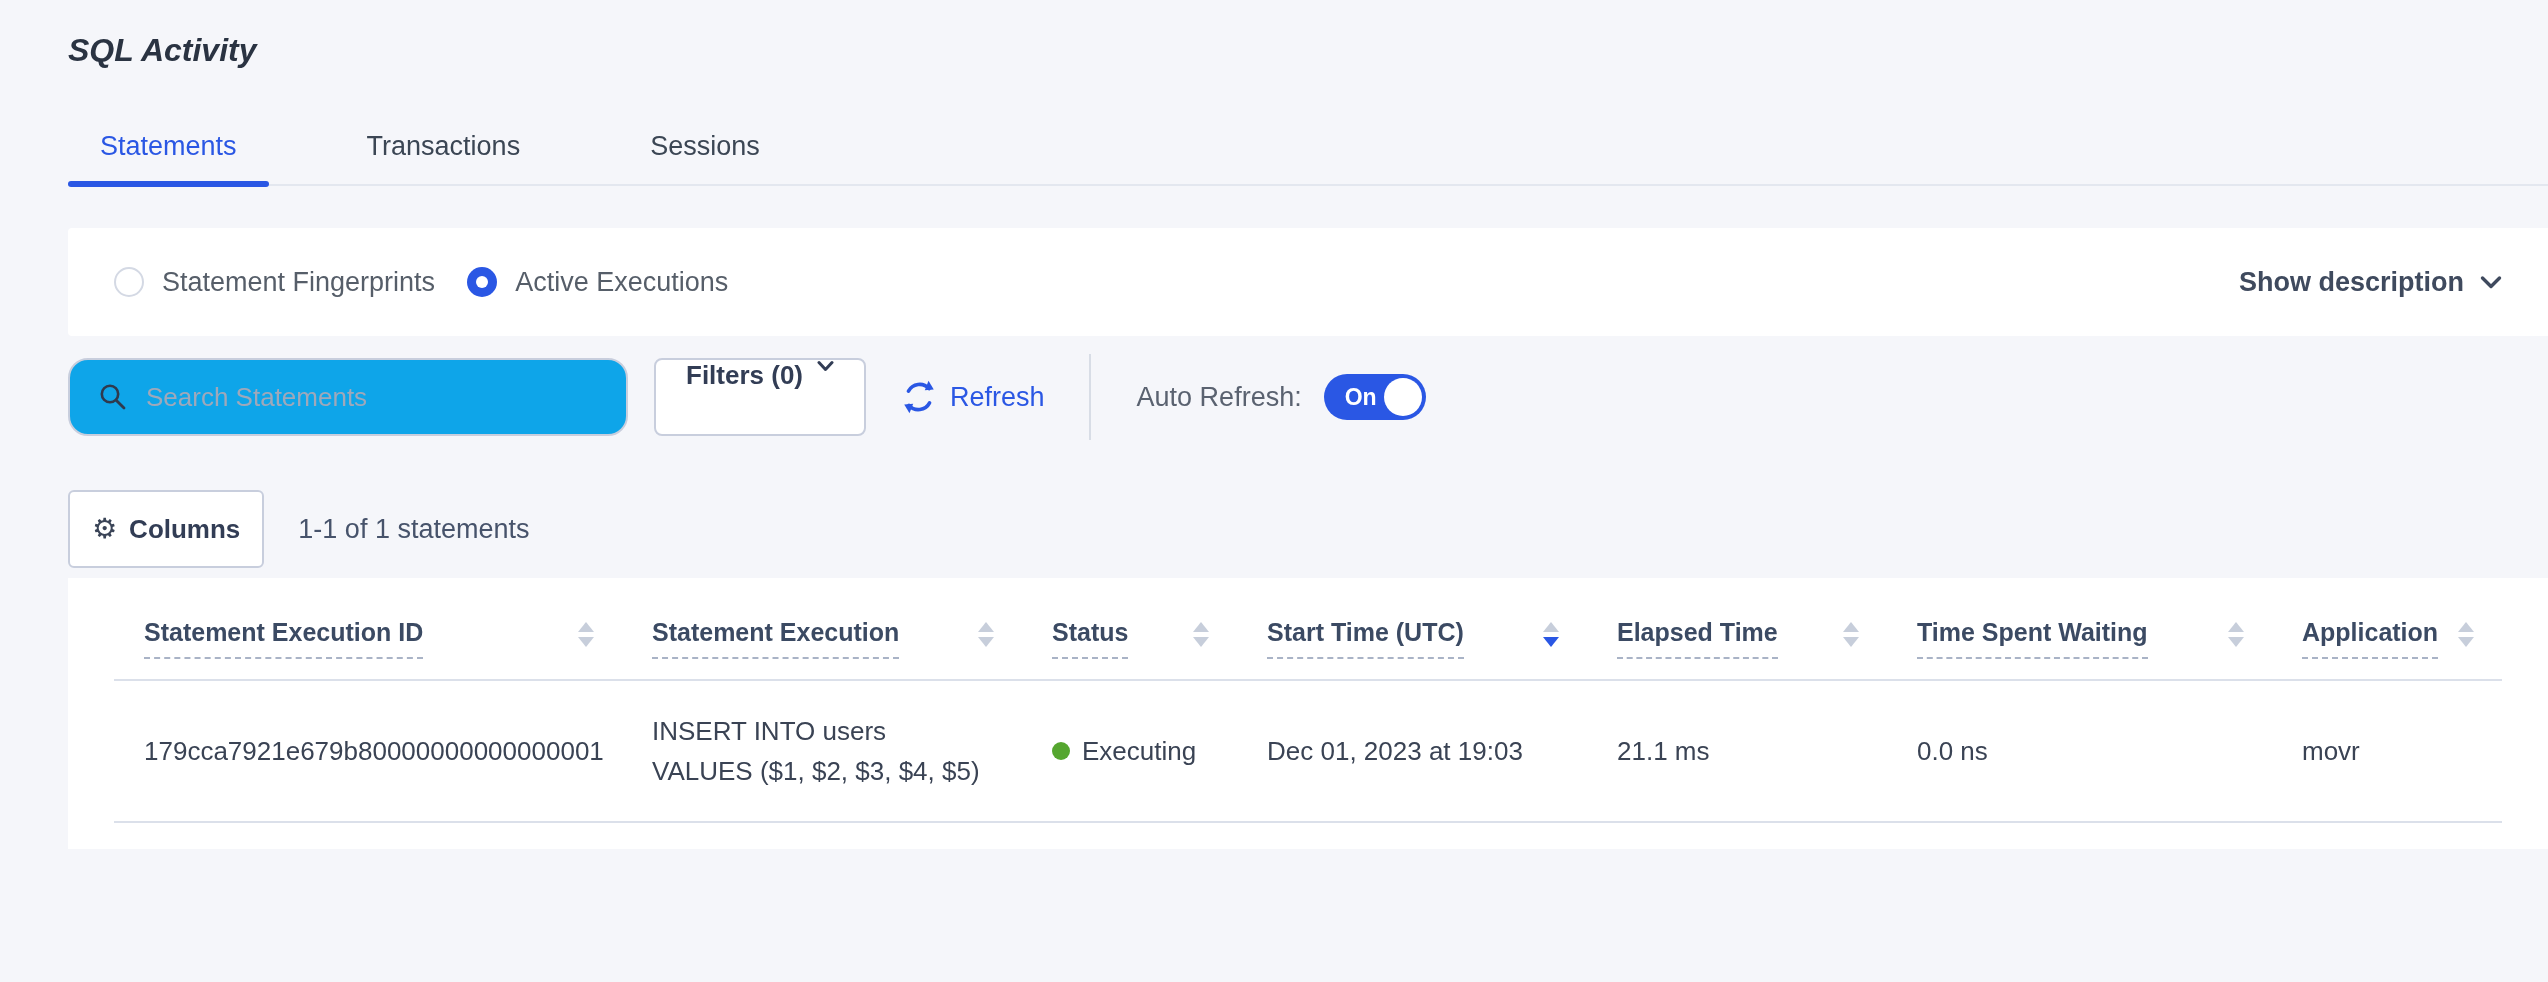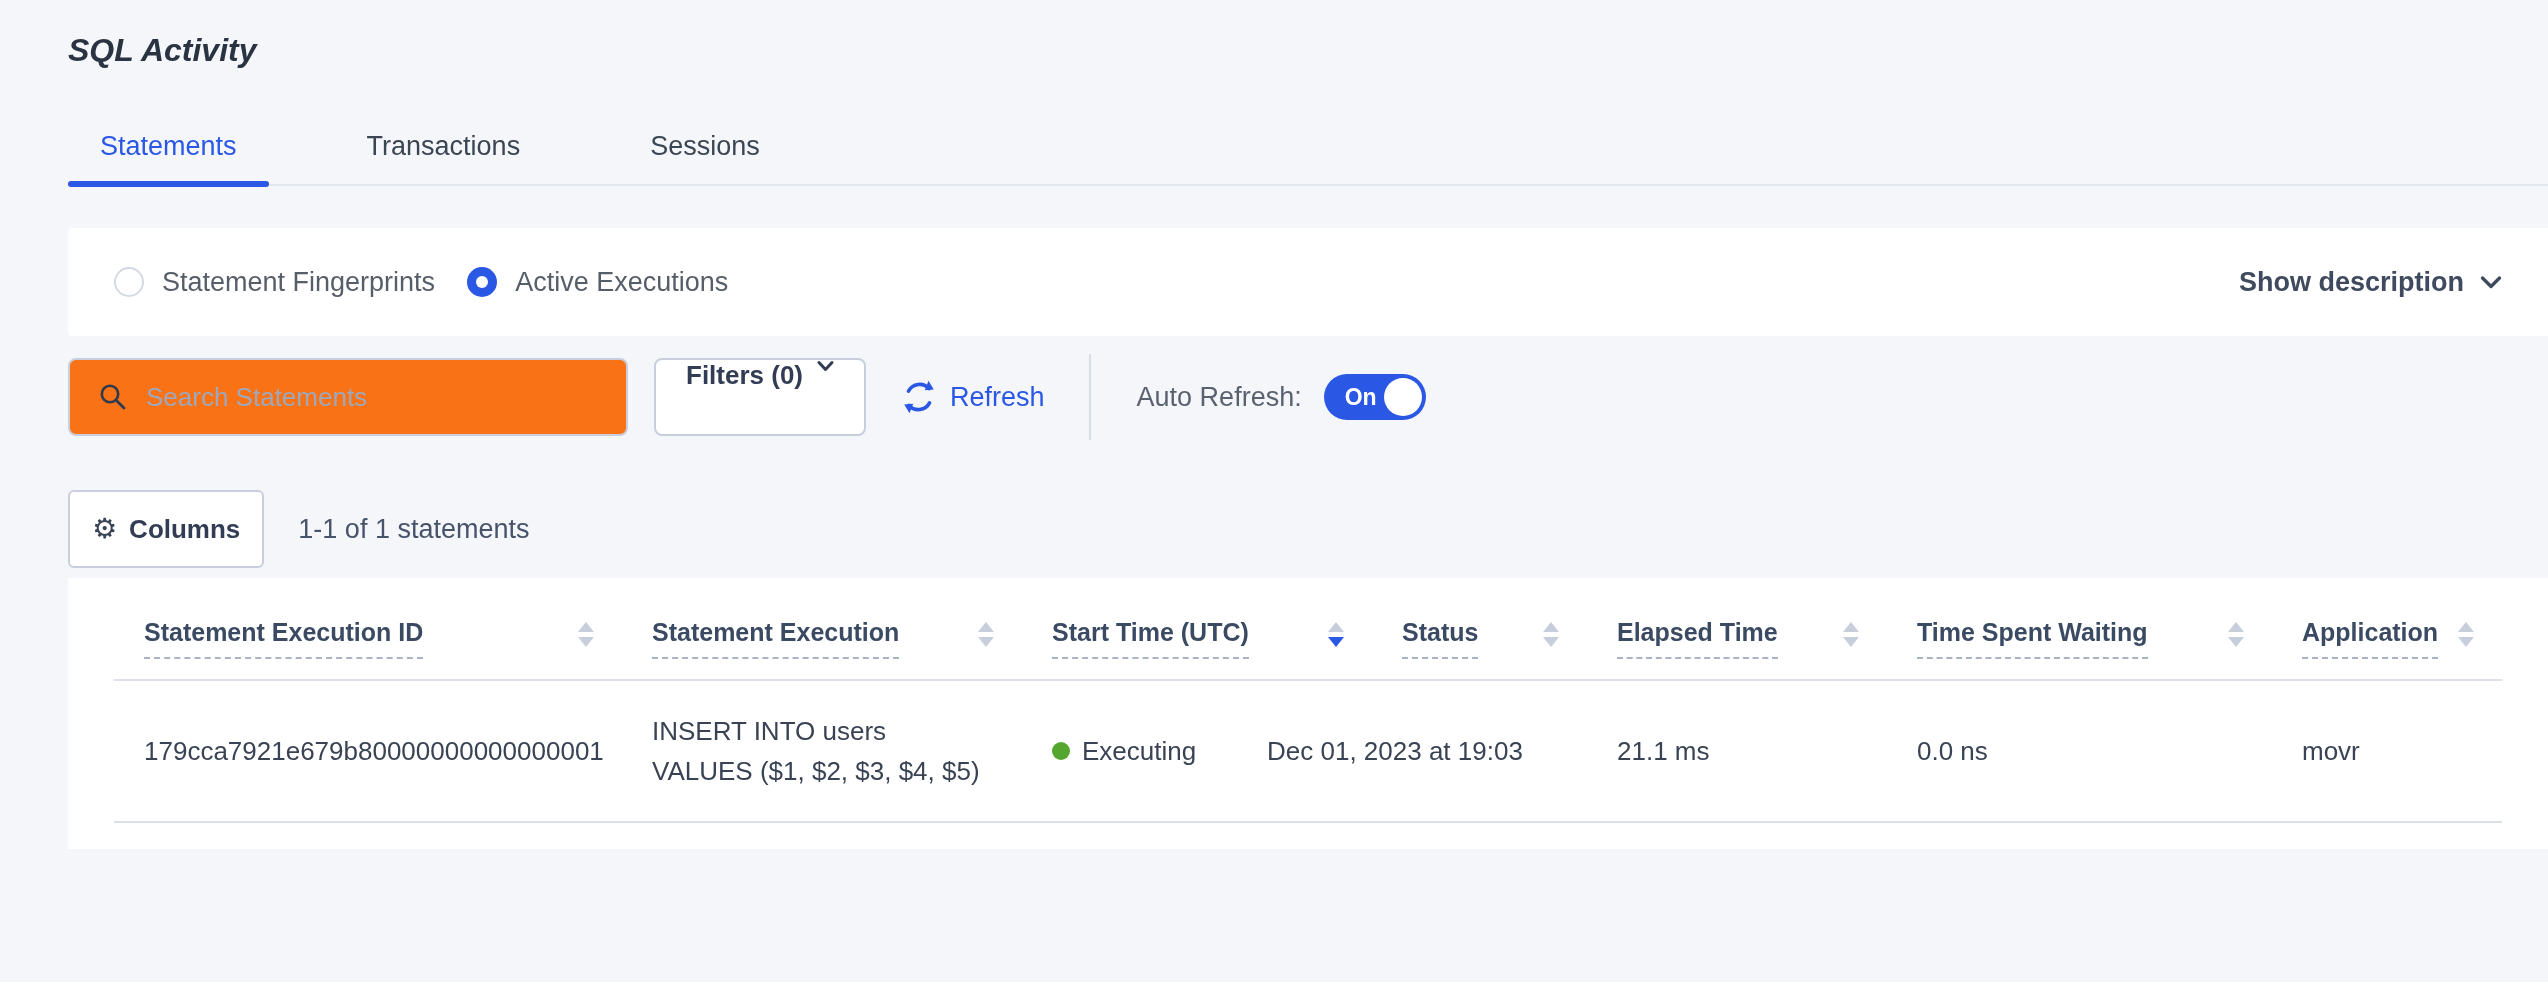--- a/index.html
+++ b/index.html
@@ -106,23 +106,23 @@
   
   .controls-row {
     margin-top:22px;
     height:78px;
     display:flex;
     align-items:center;
   }
   .search-box {
     width:560px;
     height:78px;
-    background:#f97316;
+    background:#0ea5e9;
     border:2px solid #c8cedd;
-    border-radius:8px;
+    border-radius:20px;
     display:flex;
     align-items:center;
     padding:0 24px 0 28px;
   }
   .search-box input {
     border:none;
     outline:none;
     margin-left:18px;
     font-size:26px;
     font-family:"Liberation Sans", sans-serif;
@@ -405,32 +405,32 @@
               <span class="caret-down"></span>
             </span>
         </div>
         <div class="th c2">
           <span class="th-label">Statement Execution</span>
           <span class="sorter">
               <span class="caret-up"></span>
               <span class="caret-down"></span>
             </span>
         </div>
+        <div class="th c3">
+          <span class="th-label">Status</span>
+          <span class="sorter">
+              <span class="caret-up"></span>
+              <span class="caret-down"></span>
+            </span>
+        </div>
         <div class="th c4">
           <span class="th-label">Start Time (UTC)</span>
           <span class="sorter">
               <span class="caret-up"></span>
               <span class="caret-down active"></span>
-            </span>
-        </div>
-        <div class="th c3">
-          <span class="th-label">Status</span>
-          <span class="sorter">
-              <span class="caret-up"></span>
-              <span class="caret-down"></span>
             </span>
         </div>
         <div class="th c5">
           <span class="th-label">Elapsed Time</span>
           <span class="sorter">
               <span class="caret-up"></span>
               <span class="caret-down"></span>
             </span>
         </div>
         <div class="th c6">

